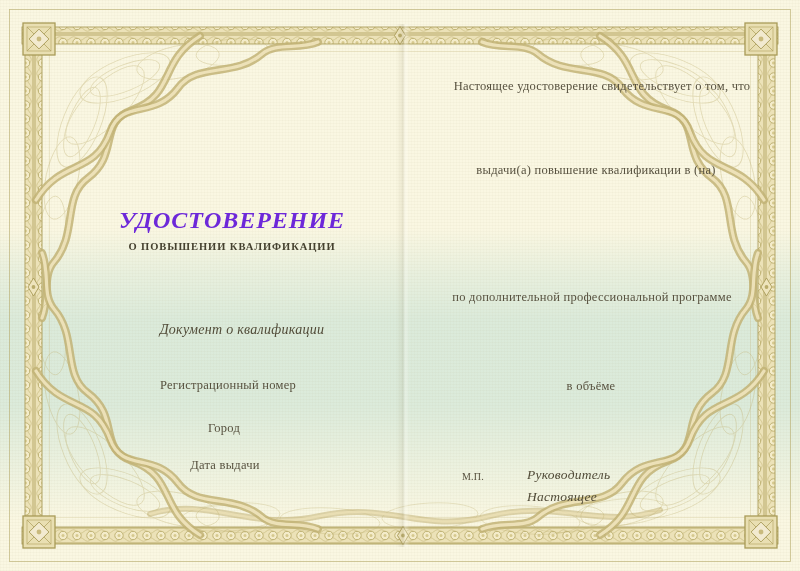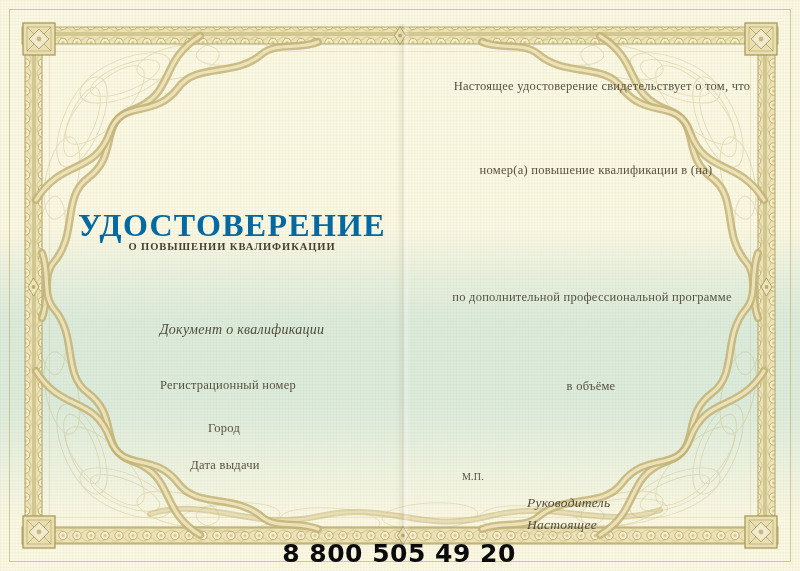--- a/index.html
+++ b/index.html
@@ -42,33 +42,34 @@
   .txt {
     position: absolute;
     transform: translateX(-50%);
     white-space: nowrap;
     color: #57513f;
     font-size: 12.5px;
     letter-spacing: 0.02em;
     text-align: center;
   }
   .title {
-    font-size: 32px;
+    font-size: 24px;
     font-weight: 700;
     letter-spacing: 0.04em;
-    color: #0369a1;
+    color: #6d28d9;
+    font-style: italic;
   }
   .subtitle {
     font-size: 10.5px;
     font-weight: 700;
     letter-spacing: 0.09em;
     color: #45412f;
   }
   .ital { font-style: italic; font-size: 14px; color: #514b38; margin-left: 14px; }
-  .sig { font-style: italic; font-size: 13.5px; color: #514b38; transform: none; margin-top: 28px; }
+  .sig { font-style: italic; font-size: 13.5px; color: #514b38; transform: none; }
   .mp { transform: none; font-size: 10px; }
   .phone {
     position: absolute;
     left: 399px; top: 541px;
     transform: translateX(-50%);
     font-family: "DejaVu Sans", sans-serif;
     font-weight: 700;
     font-size: 25px;
     line-height: 1;
     letter-spacing: 0.5px;
@@ -205,23 +206,22 @@
     <div class="txt title" style="left:232px; top:207px;">УДОСТОВЕРЕНИЕ</div>
     <div class="txt subtitle" style="left:232px; top:241px;">О ПОВЫШЕНИИ КВАЛИФИКАЦИИ</div>
     <div class="txt ital" style="left:228px; top:322px;">Документ о квалификации</div>
     <div class="txt" style="left:228px; top:378px;">Регистрационный номер</div>
     <div class="txt" style="left:224px; top:421px;">Город</div>
     <div class="txt" style="left:225px; top:458px;">Дата выдачи</div>
   </div>
 
   <div>
     <div class="txt" style="left:602px; top:79px;">Настоящее удостоверение свидетельствует о том, что</div>
-    <div class="txt" style="left:596px; top:163px;">номер(а) повышение квалификации в (на)</div>
+    <div class="txt" style="left:596px; top:163px;">выдачи(а) повышение квалификации в (на)</div>
     <div class="txt" style="left:592px; top:290px;">по дополнительной профессиональной программе</div>
     <div class="txt" style="left:591px; top:379px;">в объёме</div>
     <div class="txt mp" style="left:462px; top:471px;">М.П.</div>
     <div class="txt sig" style="left:527px; top:467px;">Руководитель</div>
     <div class="txt sig" style="left:527px; top:489px;">Настоящее</div>
   </div>
 
-  <div class="phone">8 800 505 49 20</div>
 
 </div>
 
 </body></html>

